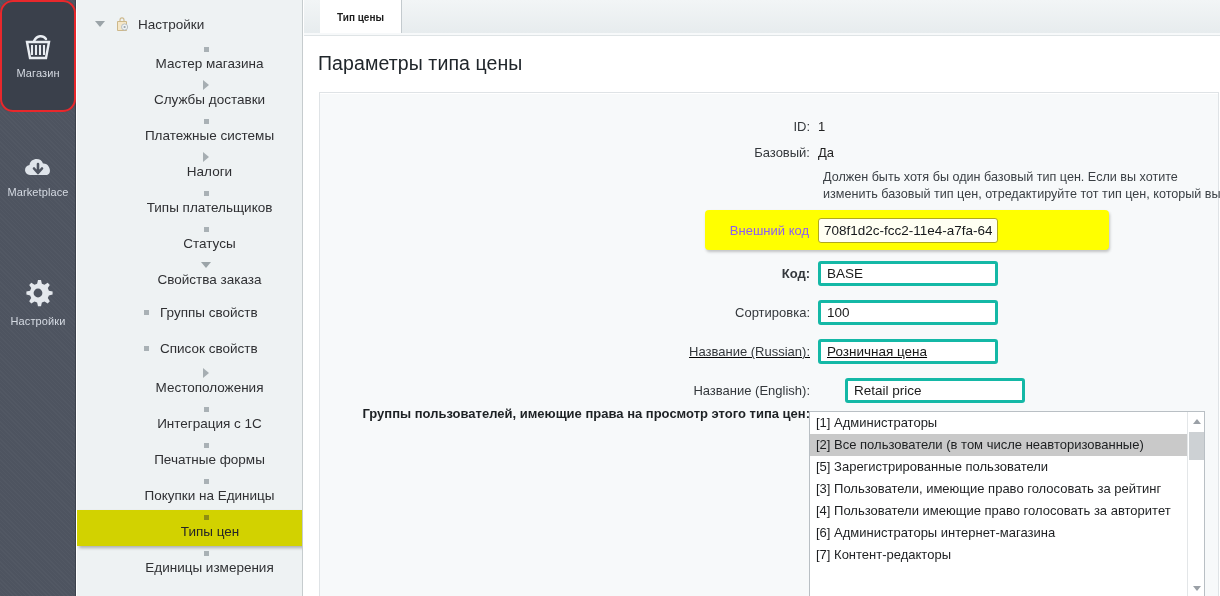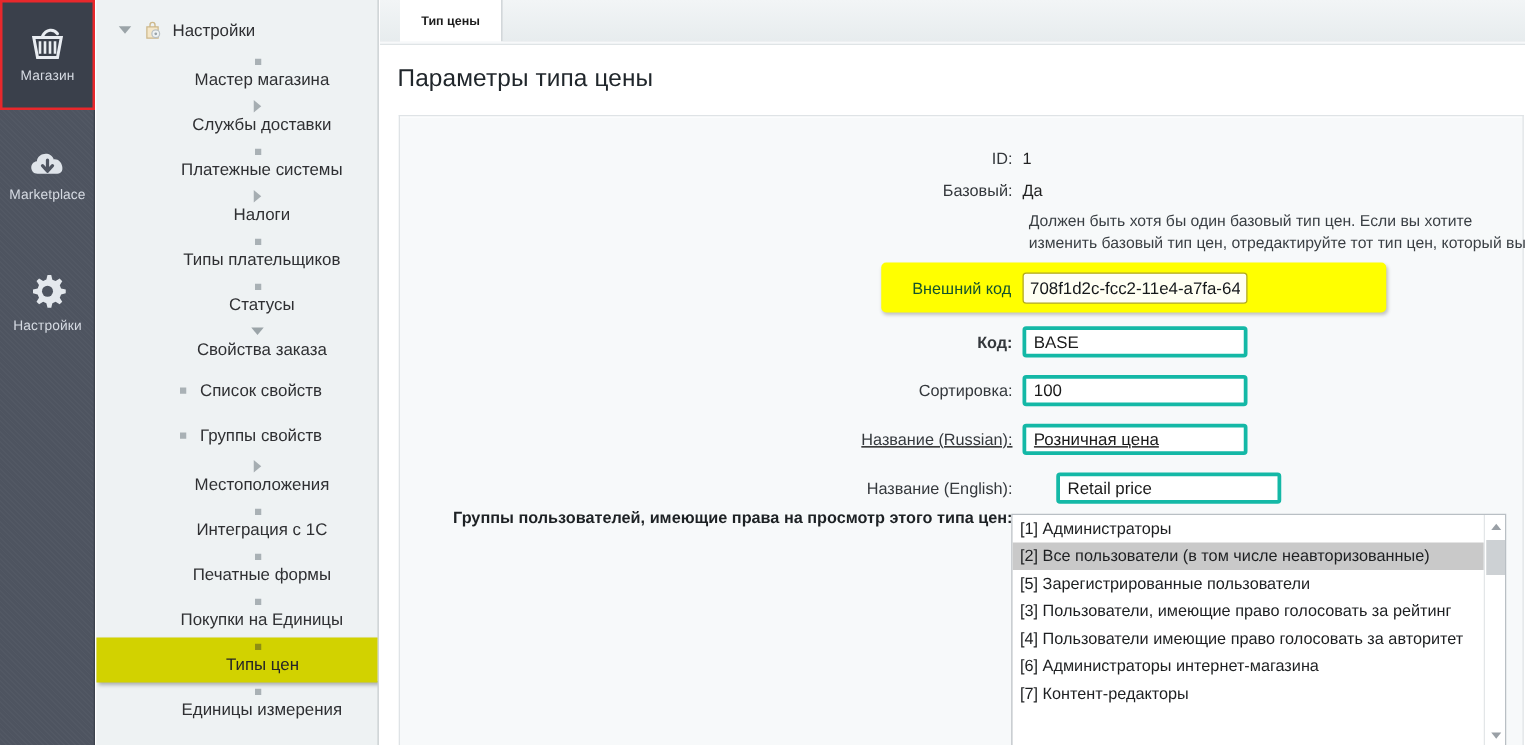--- a/index.html
+++ b/index.html
@@ -14,27 +14,28 @@
   
   #rail {
     position: absolute; left: 0; top: 0; width: 76px; height: 596px;
     background: #4e5460;
     background-image:
       repeating-linear-gradient(45deg, rgba(255,255,255,.025) 0 1px, transparent 1px 3px);
     border-right: 1px solid #3c424c;
   }
   .rail-tile {
     position: relative;
-    width: 76px; height: 88px;
+    width: 76px; height: 112px;
     display: flex; flex-direction: column;
     align-items: center; justify-content: center;
     color: #d5dae2;
     font-size: 11px;
     letter-spacing: .1px;
     user-select: none;
+    border-radius: 13px;
   }
   .rail-tile.active {
     background: #3a404b;
     outline: 2px solid #e8282c;
     outline-offset: -2px;
   }
   .rail-tile .glyph {
     display: block; margin-bottom: 7px;
     line-height: 0;
   }
@@ -162,21 +163,21 @@
     width: 404px; height: 40px;
     background: #ffff00;
     border-radius: 4px;
     box-shadow: 1px 2px 3px rgba(0,0,0,.22);
     display: flex; align-items: center;
   }
   #ext-wrap .flabel {
     width: 113px; flex: 0 0 113px;
     padding-right: 9px; padding-left: 0;
     margin-left: 0;
-    font-size: 13px; color: #14532d;
+    font-size: 13px; color: #8b5cf6;
   }
   #ext-input {
     width: 180px; height: 25px;
     border: 1px solid #b0a81e;
     border-radius: 3px;
     background: #fffff2;
     font-family: "Liberation Sans", sans-serif;
     font-size: 13.5px; color: #15181b;
     padding: 0 5px;
     outline: none;
@@ -334,28 +335,28 @@
       <span class="marker">
           <i class="tri-down"></i>
         </span>
       <span class="label">Свойства заказа</span>
     </div>
 
     <div class="tree-row lvl2">
       <span class="marker">
           <i class="sq"></i>
         </span>
+      <span class="label">Группы свойств</span>
+    </div>
+
+    <div class="tree-row lvl2">
+      <span class="marker">
+          <i class="sq"></i>
+        </span>
       <span class="label">Список свойств</span>
-    </div>
-
-    <div class="tree-row lvl2">
-      <span class="marker">
-          <i class="sq"></i>
-        </span>
-      <span class="label">Группы свойств</span>
     </div>
 
     <div class="tree-row lvl1">
       <span class="marker">
           <i class="tri-right"></i>
         </span>
       <span class="label">Местоположения</span>
     </div>
 
     <div class="tree-row lvl1">

